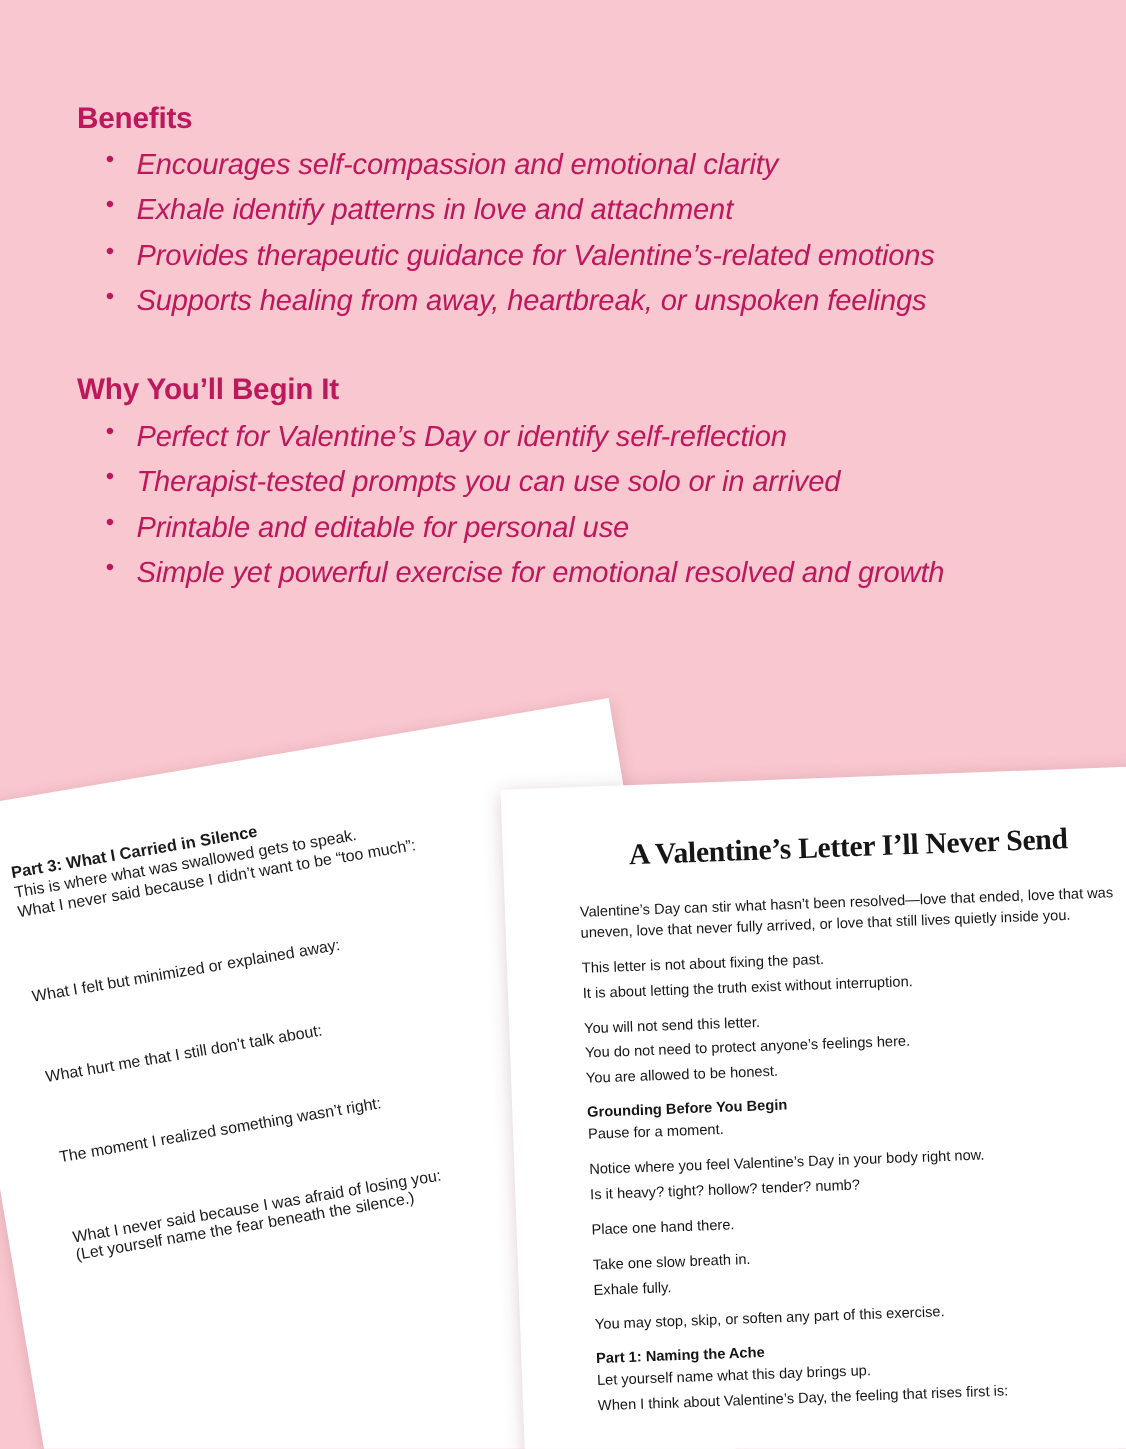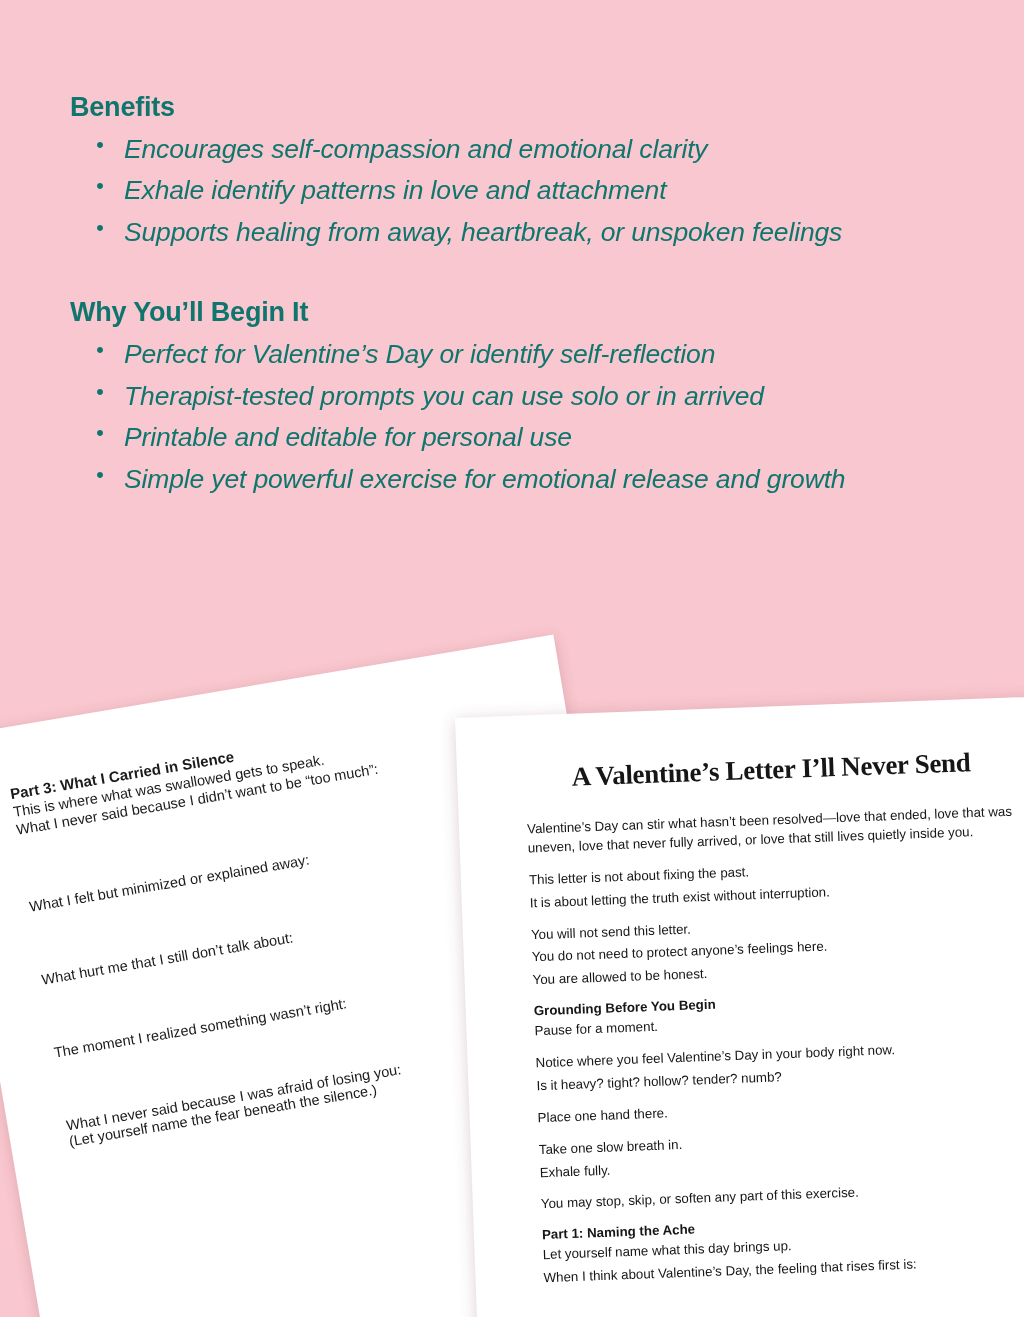--- a/index.html
+++ b/index.html
@@ -14,21 +14,21 @@
     overflow: hidden;
     position: relative;
   }
 
   
   .copy {
     position: absolute;
     left: 70px;
     top: 92px;
     width: 900px;
-    color: #0f766e;
+    color: #be185d;
     z-index: 5;
   }
   .copy h2 {
     font-size: 27px;
     font-weight: bold;
     margin: 0 0 6px 0;
     letter-spacing: -0.2px;
   }
   .copy ul {
     margin: 0 0 0 0;
@@ -147,29 +147,30 @@
   }
 </style>
 </head>
 <body>
 
 <div class="copy">
   <h2>Benefits</h2>
   <ul>
     <li>Encourages self-compassion and emotional clarity</li>
     <li>Exhale identify patterns in love and attachment</li>
+    <li>Provides therapeutic guidance for Valentine’s-related emotions</li>
     <li>Supports healing from away, heartbreak, or unspoken feelings</li>
   </ul>
   <div class="gap"></div>
   <h2>Why You’ll Begin It</h2>
   <ul>
     <li>Perfect for Valentine’s Day or identify self-reflection</li>
     <li>Therapist-tested prompts you can use solo or in arrived</li>
     <li>Printable and editable for personal use</li>
-    <li>Simple yet powerful exercise for emotional release and growth</li>
+    <li>Simple yet powerful exercise for emotional resolved and growth</li>
   </ul>
 </div>
 
 <div class="sheets">
 
   <div class="sheet-left">
     <div class="inner">
       <div class="ptitle">Part 3: What I Carried in Silence</div>
       <div class="pintro">This is where what was swallowed gets to speak.</div>
       <div class="plead">What I never said because I didn’t want to be “too much”:</div>

